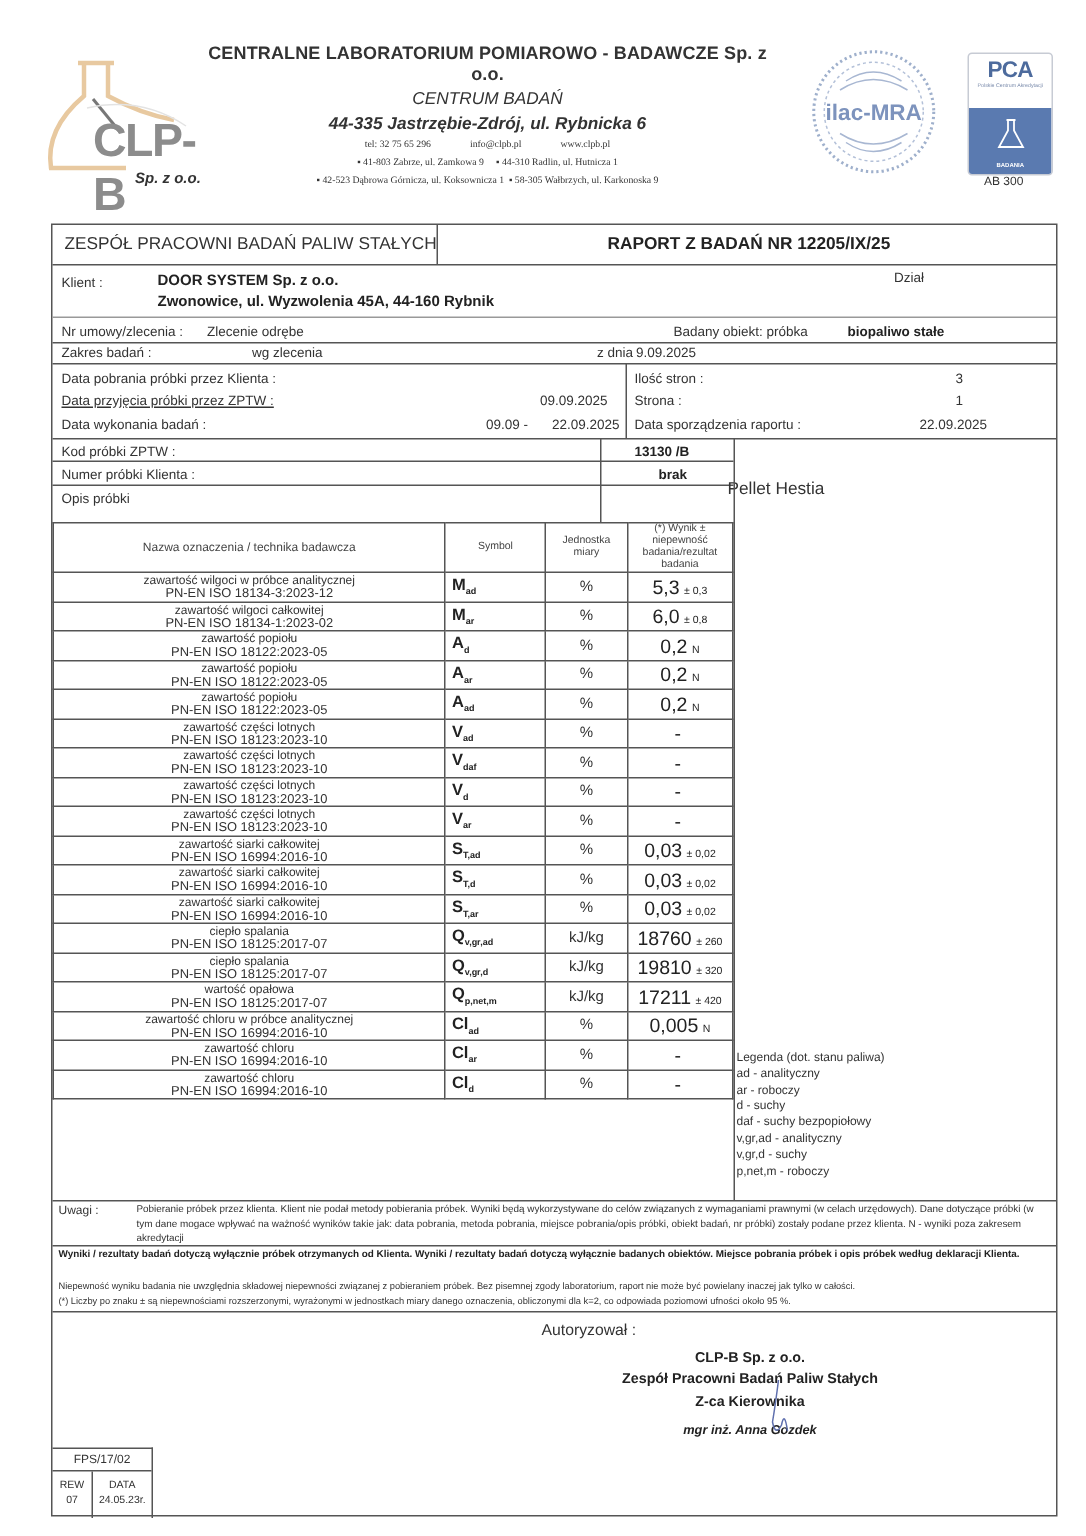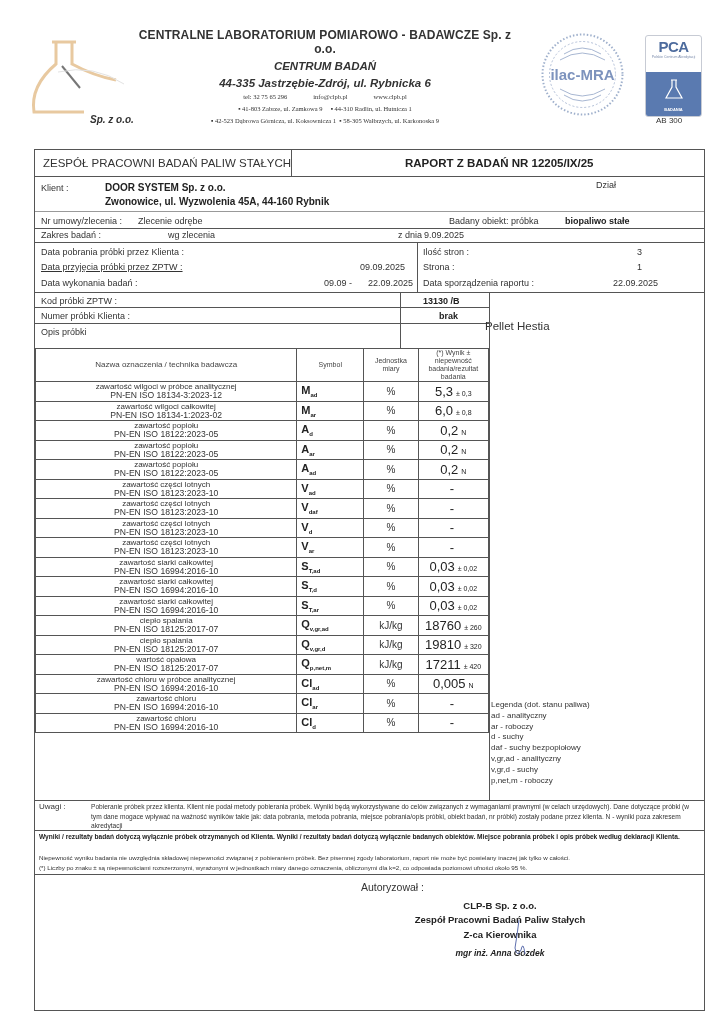--- a/index.html
+++ b/index.html
@@ -8,21 +8,21 @@
 
   
   .lh-logo { position: absolute; left: 24px; top: 36px; width: 125px; height: 90px; }
   .lh-logo .flask { position: absolute; left: 0; top: 0; }
   .lh-logo .brand { position: absolute; left: 38px; top: 40px; font-size: 31px; font-weight: bold;
                     color: #8c8c8c; letter-spacing: -1px; font-family: "Liberation Sans", sans-serif; }
   .lh-logo .brand-sub { position: absolute; left: 66px; top: 78px; font-size: 10px; font-weight: bold;
                         font-style: italic; color: #333; }
   .lh-center { position: absolute; left: 130px; top: 28px; width: 390px; text-align: center; }
   .lh-title { font-size: 12px; font-weight: bold; color: #333; letter-spacing: 0.1px; }
-  .lh-sub { font-size: 11.5px; font-weight: bold; font-style: italic; color: #333; margin-top: 4px; }
+  .lh-sub { font-size: 11.5px; font-weight: normal; font-style: italic; color: #333; margin-top: 4px; }
   .lh-addr { font-size: 11.5px; font-weight: bold; font-style: italic; color: #333; margin-top: 5px; }
   .lh-contact { font-family: "Liberation Serif", serif; font-size: 6.5px; color: #333; margin-top: 4px;
                 display: flex; justify-content: center; gap: 26px; }
   .lh-branch { font-family: "Liberation Serif", serif; font-size: 6.5px; color: #333; margin-top: 5px; }
   .ilac { position: absolute; left: 540px; top: 32px; width: 85px; height: 85px; }
   .pca { position: absolute; left: 645px; top: 35px; width: 55px; height: 80px; border: 1px solid #c7cbd4;
          border-radius: 3px; overflow: hidden; background: #fff; }
   .pca .pca-top { height: 34px; text-align: center; }
   .pca .pca-name { font-size: 15px; font-weight: bold; color: #4d6b9d; letter-spacing: -0.5px; margin-top: 2px; }
   .pca .pca-desc { font-size: 3.5px; color: #7a8bab; line-height: 4px; }
@@ -57,20 +57,21 @@
 </head>
 <body>
 
 <div class="lh-logo">
   <svg class="flask" width="110" height="85" viewBox="0 0 110 85">
     <path d="M28 6 L52 6 M32 6 L32 28 Q6 50 10 76 L60 76" fill="none" stroke="#e8c9a0" stroke-width="3"></path>
     <path d="M48 6 L48 28 Q70 40 92 44" fill="none" stroke="#e8c9a0" stroke-width="3"></path>
     <line x1="38" y1="30" x2="56" y2="52" stroke="#777" stroke-width="2"></line>
     <path d="M34 36 Q70 28 100 48" fill="none" stroke="#e3e3e3" stroke-width="1"></path>
   </svg>
+  <div class="brand">CLP-B</div>
   <div class="brand-sub">Sp. z o.o.</div>
 </div>
 
 <div class="lh-center">
   <div class="lh-title">CENTRALNE LABORATORIUM POMIAROWO - BADAWCZE Sp. z o.o.</div>
   <div class="lh-sub">CENTRUM BADAŃ</div>
   <div class="lh-addr">44-335 Jastrzębie-Zdrój, ul. Rybnicka 6</div>
   <div class="lh-contact">
     <span>tel: 32 75 65 296</span>
     <span>info@clpb.pl</span>
@@ -308,13 +309,26 @@
 
   <div class="abs" style="left:326px;top:731px;font-size:10.5px;color:#333;">Autoryzował :</div>
   <div class="abs b" style="left:350px;top:750px;width:230px;text-align:center;font-size:9.5px;color:#222;">CLP-B Sp. z o.o.</div>
   <div class="abs b" style="left:350px;top:764px;width:230px;text-align:center;font-size:9.5px;color:#222;">Zespół Pracowni Badań Paliw Stałych</div>
   <div class="abs b" style="left:350px;top:779px;width:230px;text-align:center;font-size:9.5px;color:#222;">Z-ca Kierownika</div>
   <div class="abs b" style="left:350px;top:798px;width:230px;text-align:center;font-size:8.5px;font-style:italic;color:#222;">mgr inż. Anna Gozdek</div>
   <svg class="abs" style="left:470px;top:768px;" width="30" height="42" viewBox="0 0 30 42">
     <path d="M14 2 Q12 18 10 30 Q12 40 16 32 Q18 22 20 36" fill="none" stroke="#5e6fae" stroke-width="1"></path>
   </svg>
 
+  <div class="abs" style="left:0;top:815px;width:66px;height:46px;border-top:1px solid #555;border-right:1px solid #555;font-size:7px;color:#333;">
+    <div style="height:14px;line-height:14px;text-align:center;border-bottom:1px solid #555;font-size:8px;">FPS/17/02</div>
+    <div style="display:flex;height:31px;">
+      <div style="width:26px;border-right:1px solid #555;text-align:center;line-height:10px;padding-top:5px;">
+        <span>REW</span><br>
+        <span>07</span>
+      </div>
+      <div style="flex:1;text-align:center;line-height:10px;padding-top:5px;">
+        <span>DATA</span><br>
+        <span>24.05.23r.</span>
+      </div>
+    </div>
+  </div>
 </div>
 
 </body></html>

